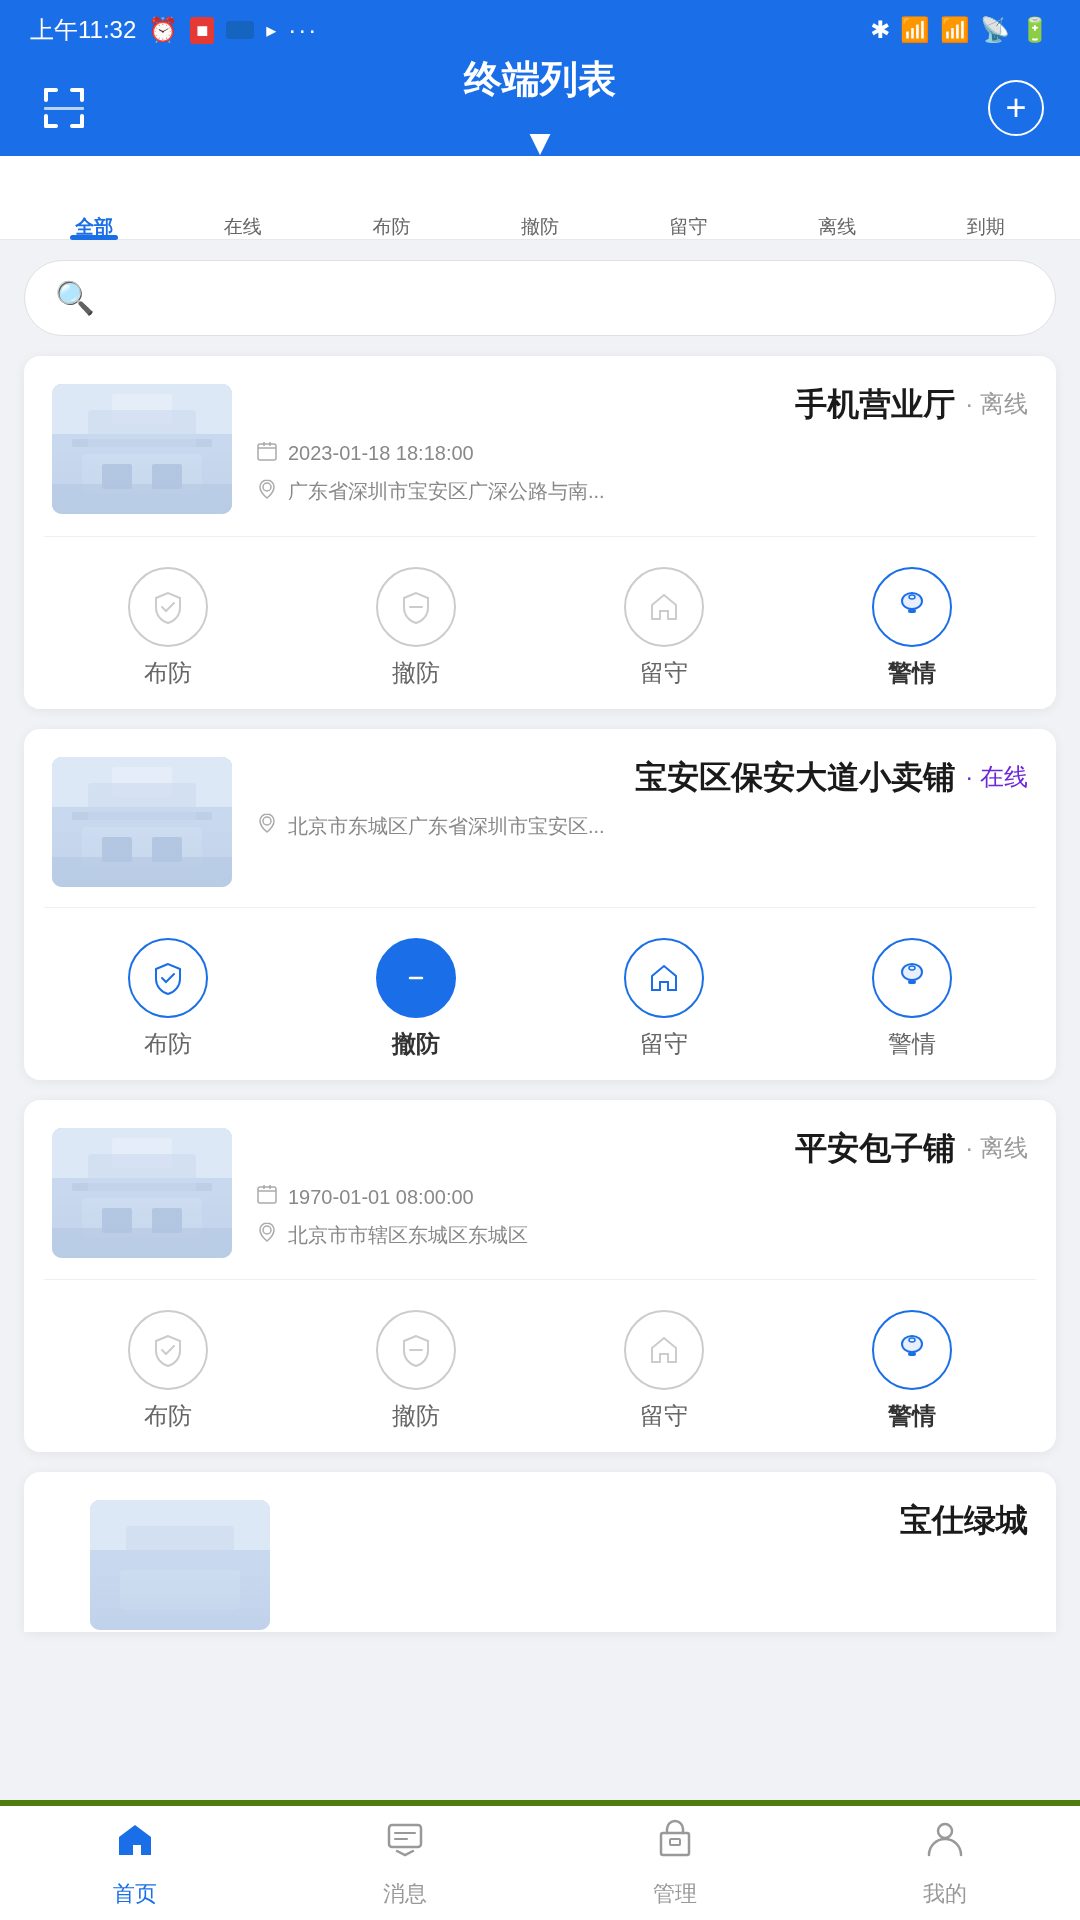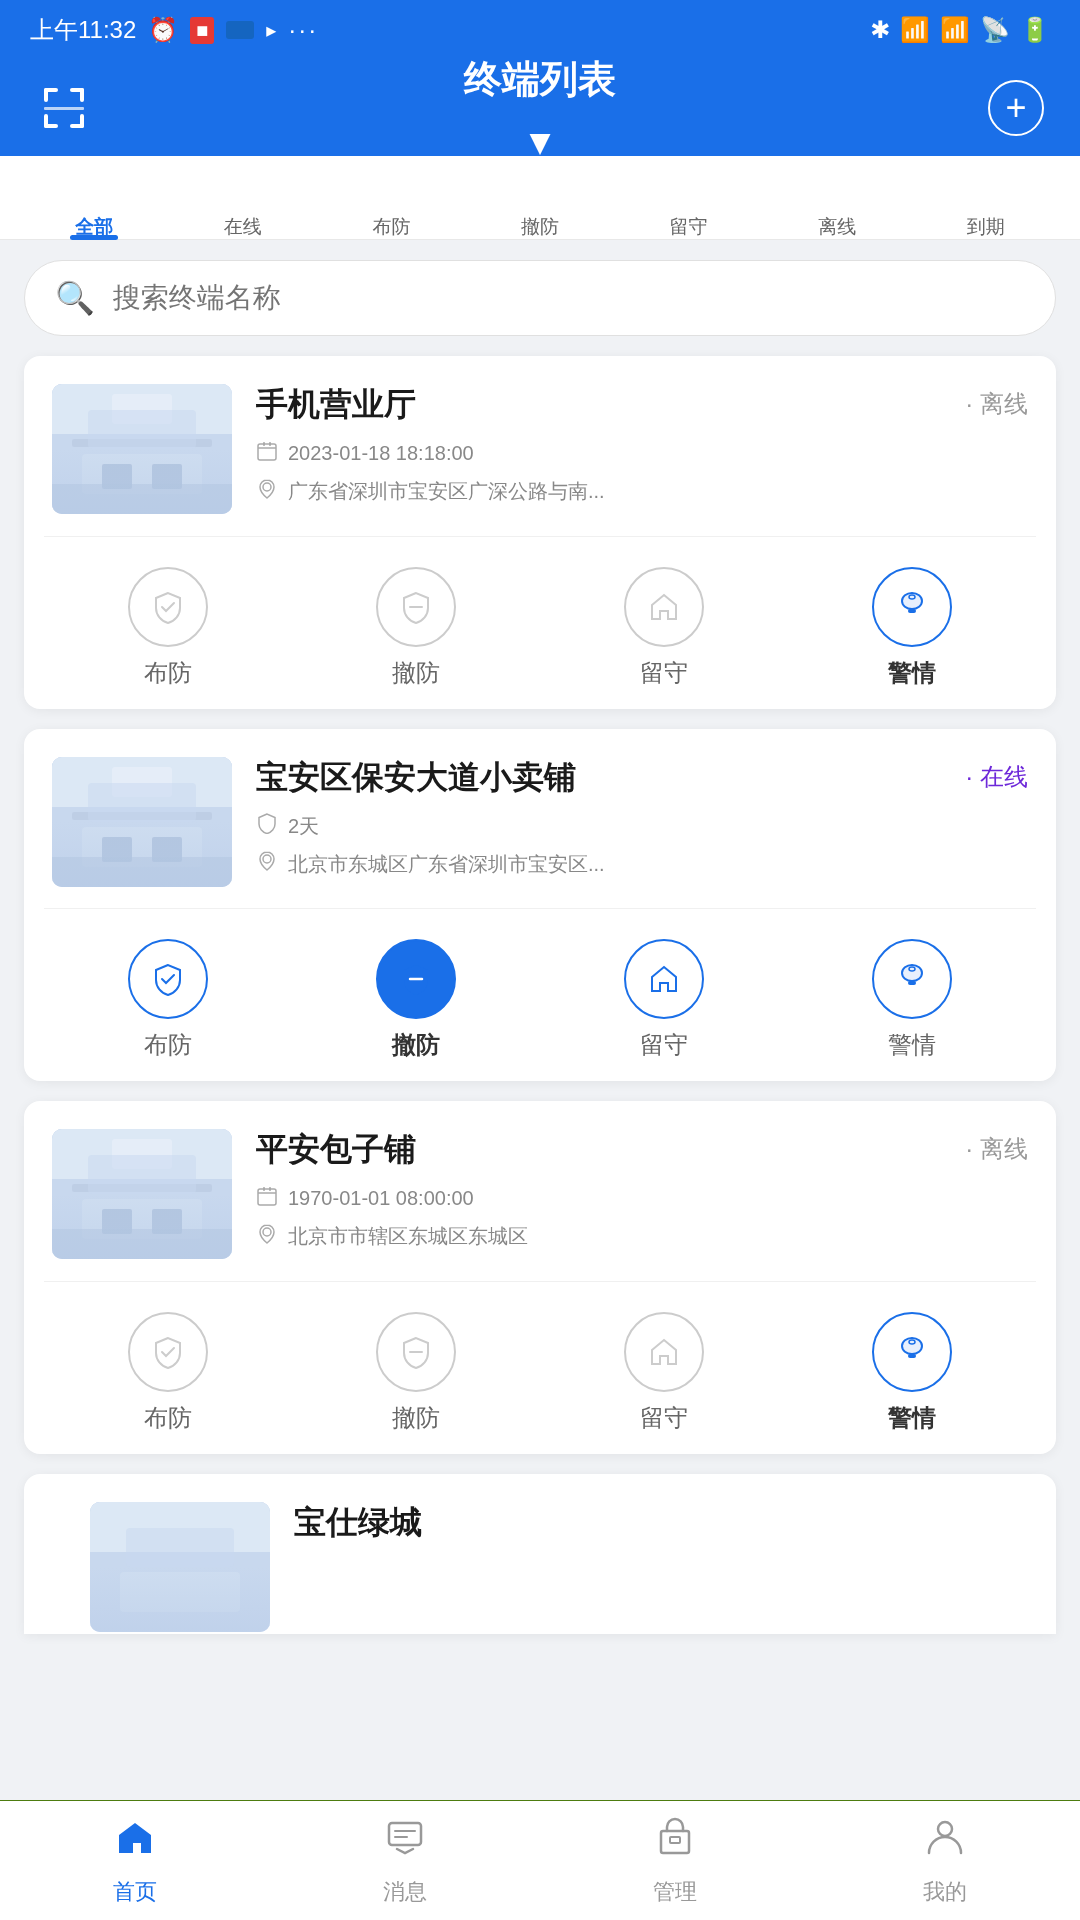--- a/index.html
+++ b/index.html
@@ -142,21 +142,21 @@
     }
     .card-thumb-img::after {
       content: '';
       position: absolute;
       top: 20%; left: 20%;
       width: 60%; height: 30%;
       background: rgba(200,215,240,0.5);
       border-radius: 4px;
     }
 
-    .card-info { flex: 1; }
+    .card-info { flex: 1; text-align: right; }
     .card-title-row {
       display: flex;
       justify-content: space-between;
       align-items: flex-start;
       margin-bottom: 14px;
     }
     .card-name {
       font-size: 32px; font-weight: 600;
       color: #1a1a1a;
       flex: 1;
@@ -216,21 +216,21 @@
     }
     .action-label.bold { font-weight: 600; color: #333; }
 
     
     .bottom-nav {
       position: fixed;
       bottom: 0; left: 0;
       width: 1080px;
       height: 120px;
       background: white;
-      border-top: 1px solid #4d7c0f;
+      border-top: 6px solid #4d7c0f;
       display: flex;
       align-items: center;
     }
     .nav-item {
       flex: 1;
       display: flex; flex-direction: column;
       align-items: center; justify-content: center;
       gap: 8px;
       cursor: pointer;
       height: 100%;
@@ -326,21 +326,20 @@
   <div class="tab">
     <span>离线</span>
   </div>
   <div class="tab">
     <span>到期</span>
   </div>
 </div>
 
 <div class="search-bar">
   <span class="search-icon">🔍</span>
-  <input class="search-input" type="text" placeholder="搜索终端名称" style="">
 </div>
 
 <div class="card">
   <div class="card-top">
     <div class="card-thumb">
       <div class="card-thumb-img">
         <svg class="store-svg" viewBox="0 0 180 130" fill="none" xmlns="http://www.w3.org/2000/svg">
           <rect width="180" height="130" fill="#c8d8ee"></rect>
           <rect x="0" y="0" width="180" height="50" fill="#dce8f5"></rect>
           <rect x="20" y="55" width="140" height="8" rx="2" fill="#b8c8e0" opacity="0.6"></rect>
@@ -436,28 +435,20 @@
       </div>
     </div>
     <div class="card-info">
       <div class="card-title-row">
         <span class="card-name">宝安区保安大道小卖铺</span>
         <span class="card-status status-online">· 在线</span>
       </div>
       <div class="card-meta">
         <span class="card-meta-icon">
           <svg width="22" height="22" viewBox="0 0 22 22" fill="none">
-              <path d="M11 2L3 5.5v6.5c0 4.5 3.5 8.5 8 9.5 4.5-1 8-5 8-9.5V5.5L11 2z" stroke="#aaa" stroke-width="1.5" fill="none"></path>
-            </svg>
-        </span>
-        <span>2天</span>
-      </div>
-      <div class="card-meta">
-        <span class="card-meta-icon">
-          <svg width="22" height="22" viewBox="0 0 22 22" fill="none">
               <circle cx="11" cy="9" r="4" stroke="#aaa" stroke-width="1.5"></circle>
               <path d="M11 2C7.13 2 4 5.13 4 9c0 5.25 7 11 7 11s7-5.75 7-11c0-3.87-3.13-7-7-7z" stroke="#aaa" stroke-width="1.5"></path>
             </svg>
         </span>
         <span>北京市东城区广东省深圳市宝安区...</span>
       </div>
     </div>
   </div>
   <div class="card-actions">
     <div class="action-btn">

